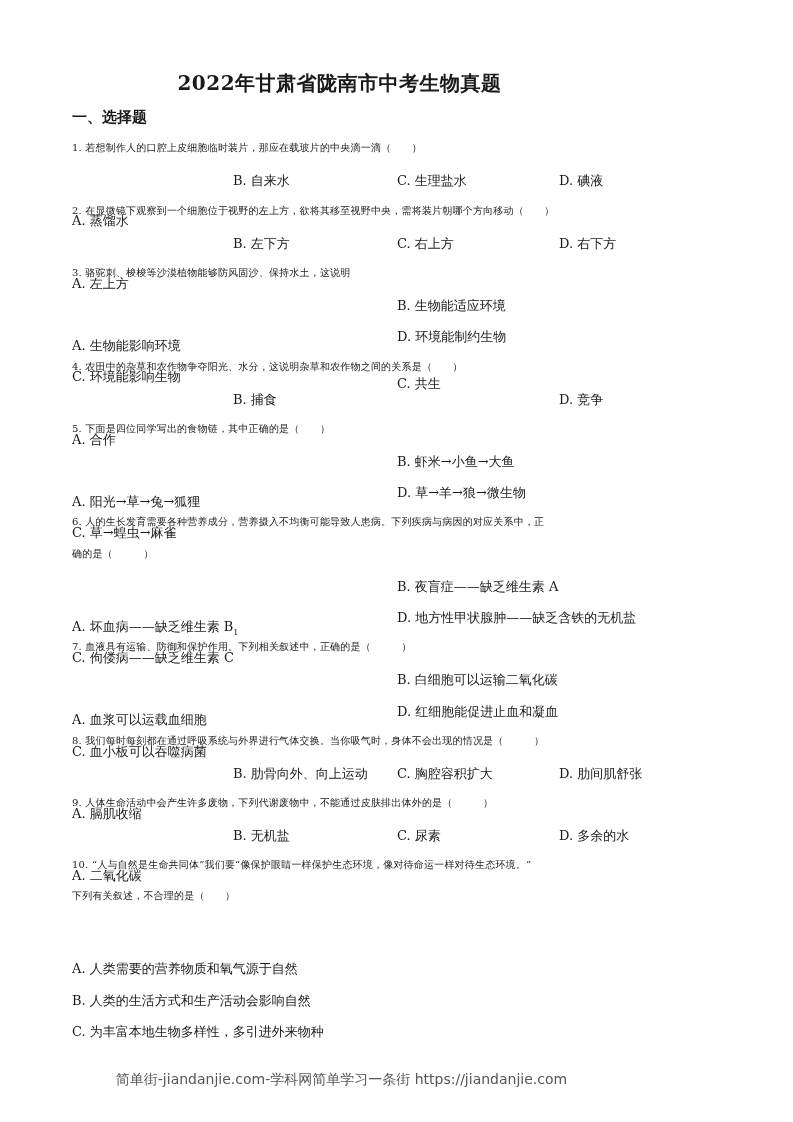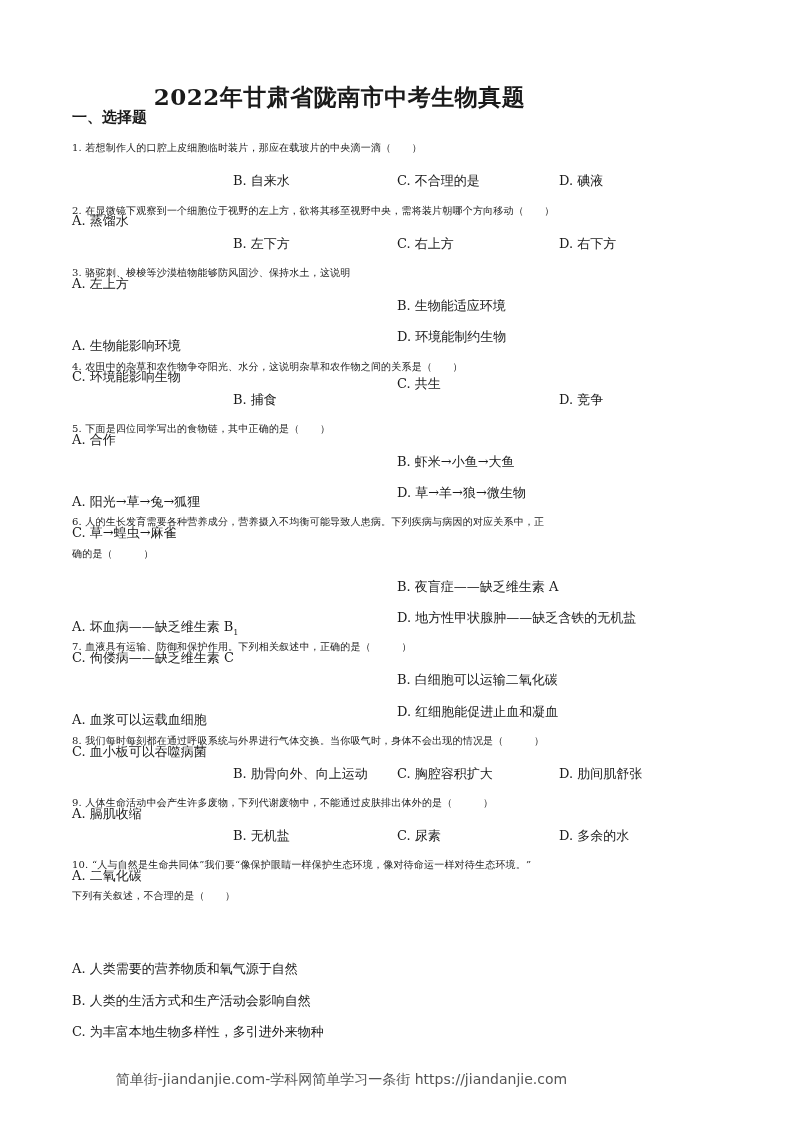--- a/index.html
+++ b/index.html
@@ -1,38 +1,38 @@
 <!DOCTYPE html>
 <html><head>
 <meta charset="utf-8">
 <style>
   html, body { margin: 0; padding: 0; background: #ffffff; }
   body { width: 793px; height: 1122px; position: relative; overflow: hidden;
          font-family: "DejaVu Serif", "Liberation Serif", serif; color: #1a1a1a; }
-  .title { position: absolute; top: 82px; left: 0; width: 679px; text-align: center;
-           font-size: 23px; font-weight: bold; letter-spacing: 0.5px; }
+  .title { position: absolute; top: 70px; left: 0; width: 679px; text-align: center;
+           font-size: 20px; font-weight: bold; letter-spacing: 0.5px; }
   .section { position: absolute; left: 72px; top: 108px; font-size: 15px; font-weight: bold; }
   .line { position: absolute; left: 72px; font-size: 10px; white-space: nowrap; letter-spacing: 0.2px; }
   .opt { position: absolute; font-size: 13px; white-space: nowrap; }
   .c1 { left: 72px; margin-top: 40px; } .c2 { left: 233px; } .c3 { left: 397px; } .c4 { left: 559px; }
   .h2 { left: 397px; }
   .footer { position: absolute; top: 1071px; left: 0; width: 683px; text-align: center;
             font-family: "DejaVu Sans", "Liberation Sans", sans-serif; font-size: 14px; color: #555; }
   sub { font-size: 8px; }
 </style>
 </head>
 <body>
 
 <div class="title">2022年甘肃省陇南市中考生物真题</div>
 <div class="section">一、选择题</div>
 
 <div class="line" style="top:141px">1. 若想制作人的口腔上皮细胞临时装片，那应在载玻片的中央滴一滴（　　）</div>
 <div class="opt c1" style="top:172px">A. 蒸馏水</div>
 <div class="opt c2" style="top:172px">B. 自来水</div>
-<div class="opt c3" style="top:172px">C. 不合理的是</div>
+<div class="opt c3" style="top:172px">C. 生理盐水</div>
 <div class="opt c4" style="top:172px">D. 碘液</div>
 
 <div class="line" style="top:204px">2. 在显微镜下观察到一个细胞位于视野的左上方，欲将其移至视野中央，需将装片朝哪个方向移动（　　）</div>
 <div class="opt c1" style="top:235px">A. 左上方</div>
 <div class="opt c2" style="top:235px">B. 左下方</div>
 <div class="opt c3" style="top:235px">C. 右上方</div>
 <div class="opt c4" style="top:235px">D. 右下方</div>
 
 <div class="line" style="top:266px">3. 骆驼刺、梭梭等沙漠植物能够防风固沙、保持水土，这说明</div>
 <div class="opt c1" style="top:297px">A. 生物能影响环境</div>

